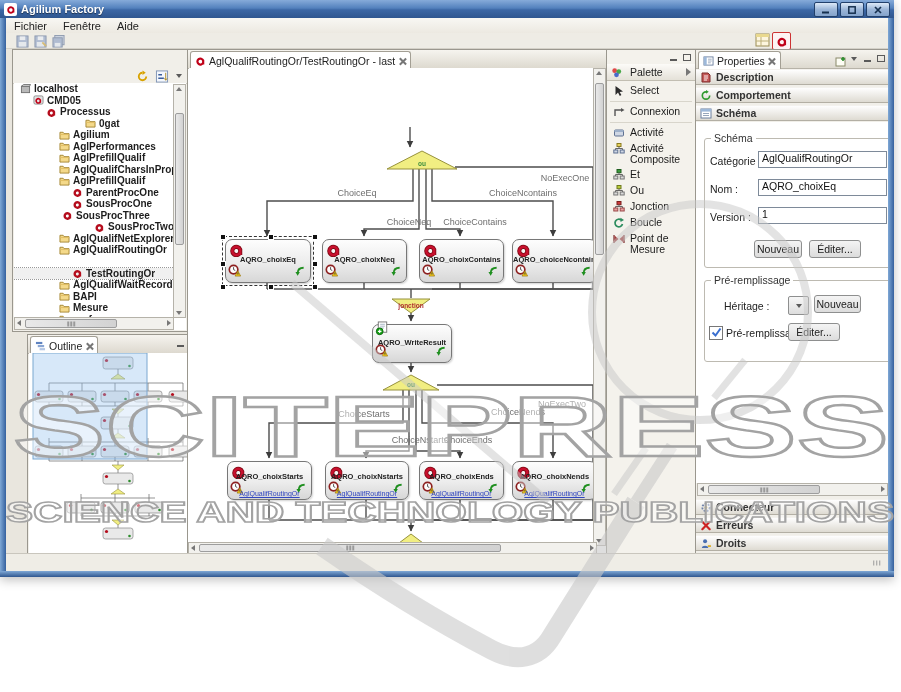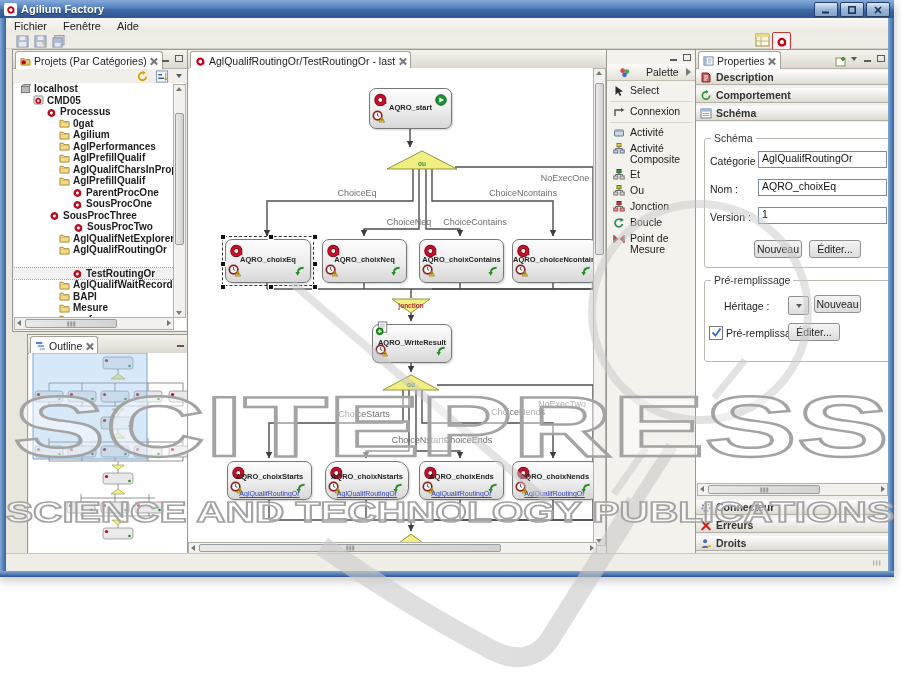--- a/index.html
+++ b/index.html
@@ -68,21 +68,21 @@
     color:#3146c0;text-decoration:underline;}
   .node.has-sub .n-label{top:38%;}
   .n-ic{position:absolute;}
   .sel-frame{position:absolute;inset:-4px;border:1px dashed #333;border-radius:2px;pointer-events:none;}
   .handle{position:absolute;width:4px;height:4px;background:#111;border:1px solid #fff;}
   .edge-label{fill:#6e6e6e;font-size:9px;font-family:"Liberation Sans",sans-serif;}
   .jx-label{font-family:"Liberation Sans",sans-serif;font-weight:bold;}
   
   #palette{background:#f4f2ec;}
   #palette-header{position:absolute;left:0;top:14px;right:0;height:16px;background:linear-gradient(#fcfbf8,#e4e1d8);
-    border-bottom:1px solid #c2beb2;display:flex;align-items:center;font-size:10.5px;color:#222;padding-left:12px;gap:16px;}
+    border-bottom:1px solid #c2beb2;display:flex;align-items:center;font-size:10.5px;color:#222;padding-left:4px;gap:8px;}
   .pal-arrow{position:absolute;right:4px;width:0;height:0;border-top:4px solid transparent;border-bottom:4px solid transparent;
     border-left:5px solid #777;}
   .pal-item{display:flex;align-items:flex-start;gap:4px;padding:2px 2px 2px 6px;font-size:10.5px;color:#1b1b1b;line-height:11px;}
   .pal-item .picon{width:13px;height:12px;flex:none;}
   .pal-sep{height:1px;background:#d8d5cb;margin:2px 3px;}
   
   .sec-bar{position:absolute;left:0;right:0;height:16px;background:linear-gradient(#fefefe,#dedbd2);
     border-top:1px solid #f4f2ee;border-bottom:1px solid #b3afa4;display:flex;align-items:center;gap:4px;
     font-size:10.5px;font-weight:bold;color:#333;padding-left:4px;box-sizing:border-box;}
   #props-content{position:absolute;left:0;right:0;top:72px;height:361px;background:#fff;overflow:hidden;}
@@ -168,39 +168,20 @@
           <path d="M6 4 V13 M1 8 H14" stroke="#bdb07a"></path>
         </svg></span>
     <span id="persp-2">
       <svg width="12" height="12" viewBox="0 0 18 18">
           <path d="M13.4 15.5 V9 A4.9 4.9 0 1 0 13.4 12.5" fill="none" stroke="#c00018" stroke-width="3.4"></path>
         </svg>
       </span>
   </div>
 
   <div class="panel" id="projets" style="left:12px;top:49px;width:174px;height:281px">
-    <div class="tabbar">
-      <span class="tab">
-        <svg width="11" height="10" viewBox="0 0 12 11">
-            <path d="M1 3 L1 10 L11 10 L11 4 L6 4 L5 3 Z" fill="#e8c86a" stroke="#a3852f"></path>
-            <circle cx="4" cy="7" r="2.4" fill="#c00018"></circle>
-          </svg>
-        <span>Projets  (Par Catégories)</span>
-        <span class="close-x">
-            <i></i>
-            <i></i>
-          </span>
-      </span>
-      <span class="view-ctrl vmin" style="right:16px">
-          <span></span>
-        </span>
-      <span class="view-ctrl vmax" style="right:3px">
-          <span></span>
-        </span>
-    </div>
     <div class="abs" style="left:0;top:18px;right:0;height:15px;border-bottom:1px solid #cfccc3">
       <span class="abs" style="right:38px;top:1px">
         <svg width="13" height="13" viewBox="0 0 14 14">
             <path d="M11 7 A4 4 0 1 1 7 3" fill="none" stroke="#d8a200" stroke-width="2"></path>
             <path d="M7 0.5 L10.5 3 L7 5.5 Z" fill="#d8a200"></path>
           </svg></span>
       <span class="abs" style="right:18px;top:1px">
         <svg width="14" height="13" viewBox="0 0 14 14">
             <rect x="1" y="1" width="12" height="12" fill="#f4f7fc" stroke="#7e93b5"></rect>
             <path d="M3 5 h4 M3 9 h6" stroke="#3a5d9c" stroke-width="1.6"></path>
@@ -223,21 +204,21 @@
               <path d="M8 8.5 V5.5 A2.4 2.4 0 1 0 8 7.3" fill="none" stroke="#c00018" stroke-width="1.8"></path>
             </svg></span>
           <span>CMD05</span>
         </div>
         <div class="trow" style="padding-left: 32px;">
           <span class="ticon"><svg width="11" height="10" viewBox="0 0 18 18">
               <path d="M13.4 15.5 V9 A4.9 4.9 0 1 0 13.4 12.5" fill="none" stroke="#b50d1d" stroke-width="4.4"></path>
             </svg></span>
           <span>Processus</span>
         </div>
-        <div class="trow" style="padding-left: 45px;">
+        <div class="trow" style="padding-left: 71px;">
           <span class="ticon"><svg width="11" height="10" viewBox="0 0 12 11">
               <path d="M1 2.5 L4.5 2.5 L5.5 4 L11 4 L11 10 L1 10 Z" fill="#f4d98a" stroke="#a3852f"></path>
               <path d="M1 5 L11 5" stroke="#e0bd61"></path>
             </svg></span>
           <span>0gat</span>
         </div>
         <div class="trow" style="padding-left: 45px;">
           <span class="ticon"><svg width="11" height="10" viewBox="0 0 12 11">
               <path d="M1 2.5 L4.5 2.5 L5.5 4 L11 4 L11 10 L1 10 Z" fill="#f4d98a" stroke="#a3852f"></path>
               <path d="M1 5 L11 5" stroke="#e0bd61"></path>
@@ -277,27 +258,27 @@
               <path d="M13.4 15.5 V9 A4.9 4.9 0 1 0 13.4 12.5" fill="none" stroke="#b50d1d" stroke-width="4.4"></path>
             </svg></span>
           <span>ParentProcOne</span>
         </div>
         <div class="trow" style="padding-left: 58px;">
           <span class="ticon"><svg width="11" height="10" viewBox="0 0 18 18">
               <path d="M13.4 15.5 V9 A4.9 4.9 0 1 0 13.4 12.5" fill="none" stroke="#b50d1d" stroke-width="4.4"></path>
             </svg></span>
           <span>SousProcOne</span>
         </div>
-        <div class="trow" style="padding-left: 35px;">
+        <div class="trow" style="padding-left: 48px;">
           <span class="ticon"><svg width="11" height="10" viewBox="0 0 18 18">
               <path d="M13.4 15.5 V9 A4.9 4.9 0 1 0 13.4 12.5" fill="none" stroke="#b50d1d" stroke-width="4.4"></path>
             </svg></span>
           <span>SousProcThree</span>
         </div>
-        <div class="trow" style="padding-left: 59px;">
+        <div class="trow" style="padding-left: 59px; justify-content: flex-end;">
           <span class="ticon"><svg width="11" height="10" viewBox="0 0 18 18">
               <path d="M13.4 15.5 V9 A4.9 4.9 0 1 0 13.4 12.5" fill="none" stroke="#b50d1d" stroke-width="4.4"></path>
             </svg></span>
           <span>SousProcTwo</span>
         </div>
         <div class="trow" style="padding-left: 45px;">
           <span class="ticon"><svg width="11" height="10" viewBox="0 0 12 11">
               <path d="M1 2.5 L4.5 2.5 L5.5 4 L11 4 L11 10 L1 10 Z" fill="#f4d98a" stroke="#a3852f"></path>
               <path d="M1 5 L11 5" stroke="#e0bd61"></path>
             </svg></span>
@@ -544,37 +525,20 @@
           <text class="edge-label" x="220" y="157" text-anchor="middle">ChoiceNeq</text>
           <text class="edge-label" x="286" y="157" text-anchor="middle">ChoiceContains</text>
           <text class="edge-label" x="334" y="128" text-anchor="middle">ChoiceNcontains</text>
           <text class="edge-label" x="376" y="113" text-anchor="middle">NoExecOne</text>
           <text class="edge-label" x="175" y="349" text-anchor="middle">ChoiceStarts</text>
           <text class="edge-label" x="231" y="375" text-anchor="middle">ChoiceNstarts</text>
           <text class="edge-label" x="279" y="375" text-anchor="middle">ChoiceEnds</text>
           <text class="edge-label" x="329" y="347" text-anchor="middle">ChoiceNends</text>
           <text class="edge-label" x="373" y="339" text-anchor="middle">NoExecTwo</text>
         </svg>
-        <div class="node" style="left: 180px; top: 20px; width: 81px; height: 39px;">
-          <span class="n-ic" style="left:3px;top:2px"><svg width="15" height="15" viewBox="0 0 18 18">
-              <path d="M13.4 15.5 V9 A4.9 4.9 0 1 0 13.4 12.5" fill="none" stroke="#7e0a14" stroke-width="5"></path>
-              <path d="M13.4 15.5 V9 A4.9 4.9 0 1 0 13.4 12.5" fill="none" stroke="#c8102e" stroke-width="3"></path>
-            </svg></span>
-          <span class="n-ic" style="right:4px;top:3px"><svg width="12" height="12" viewBox="0 0 14 14">
-              <circle cx="7" cy="7" r="6.2" fill="#1a9235" stroke="#0d5e20"></circle>
-              <path d="M5 4 L10.4 7 L5 10 Z" fill="#fff"></path>
-            </svg></span>
-          <span class="n-ic" style="left:2px;bottom:1px"><svg width="13" height="13" viewBox="0 0 14 14">
-              <circle cx="6" cy="6" r="4.6" fill="#fdfdfd" stroke="#8d2020" stroke-width="1.8"></circle>
-              <path d="M6 3.4 V6 L7.8 7" stroke="#444" stroke-width="1" fill="none"></path>
-              <path d="M10.6 7.4 L13.6 13 H7.6 Z" fill="#f4cd1f" stroke="#946f00" stroke-width="0.7"></path>
-              <rect x="10.2" y="9.2" width="1" height="2.2" fill="#333"></rect>
-            </svg></span>
-          <span class="n-label">AQRO_start</span>
-        </div>
         <div class="node" style="left: 36px; top: 171px; width: 84px; height: 42px;">
           <span class="n-ic" style="left:3px;top:2px"><svg width="15" height="15" viewBox="0 0 18 18">
               <path d="M13.4 15.5 V9 A4.9 4.9 0 1 0 13.4 12.5" fill="none" stroke="#7e0a14" stroke-width="5"></path>
               <path d="M13.4 15.5 V9 A4.9 4.9 0 1 0 13.4 12.5" fill="none" stroke="#c8102e" stroke-width="3"></path>
             </svg></span>
           <span class="n-ic" style="left:2px;bottom:1px"><svg width="13" height="13" viewBox="0 0 14 14">
               <circle cx="6" cy="6" r="4.6" fill="#fdfdfd" stroke="#8d2020" stroke-width="1.8"></circle>
               <path d="M6 3.4 V6 L7.8 7" stroke="#444" stroke-width="1" fill="none"></path>
               <path d="M10.6 7.4 L13.6 13 H7.6 Z" fill="#f4cd1f" stroke="#946f00" stroke-width="0.7"></path>
               <rect x="10.2" y="9.2" width="1" height="2.2" fill="#333"></rect>
@@ -675,21 +639,21 @@
               <path d="M10.6 7.4 L13.6 13 H7.6 Z" fill="#f4cd1f" stroke="#946f00" stroke-width="0.7"></path>
               <rect x="10.2" y="9.2" width="1" height="2.2" fill="#333"></rect>
             </svg></span>
           <span class="n-ic" style="right:5px;bottom:2px"><svg width="11" height="11" viewBox="0 0 12 12">
               <path d="M10.5 3 C5.5 3 4 5.5 4 9" fill="none" stroke="#1f8f1f" stroke-width="2"></path>
               <path d="M4 11.6 L1.6 7.6 L6.4 7.6 Z" fill="#1f8f1f"></path>
             </svg></span>
           <span class="n-label">AQRO_choixStarts</span>
           <span class="n-sub">AglQualifRoutingOr</span>
         </div>
-        <div class="node has-sub" style="left: 136px; top: 393px; width: 82px; height: 37px; border-radius: 12px;">
+        <div class="node has-sub" style="left: 136px; top: 393px; width: 82px; height: 37px;">
           <span class="n-ic" style="left:3px;top:2px"><svg width="15" height="15" viewBox="0 0 18 18">
               <path d="M13.4 15.5 V9 A4.9 4.9 0 1 0 13.4 12.5" fill="none" stroke="#7e0a14" stroke-width="5"></path>
               <path d="M13.4 15.5 V9 A4.9 4.9 0 1 0 13.4 12.5" fill="none" stroke="#c8102e" stroke-width="3"></path>
             </svg></span>
           <span class="n-ic" style="left:2px;bottom:1px"><svg width="13" height="13" viewBox="0 0 14 14">
               <circle cx="6" cy="6" r="4.6" fill="#fdfdfd" stroke="#8d2020" stroke-width="1.8"></circle>
               <path d="M6 3.4 V6 L7.8 7" stroke="#444" stroke-width="1" fill="none"></path>
               <path d="M10.6 7.4 L13.6 13 H7.6 Z" fill="#f4cd1f" stroke="#946f00" stroke-width="0.7"></path>
               <rect x="10.2" y="9.2" width="1" height="2.2" fill="#333"></rect>
             </svg></span>

